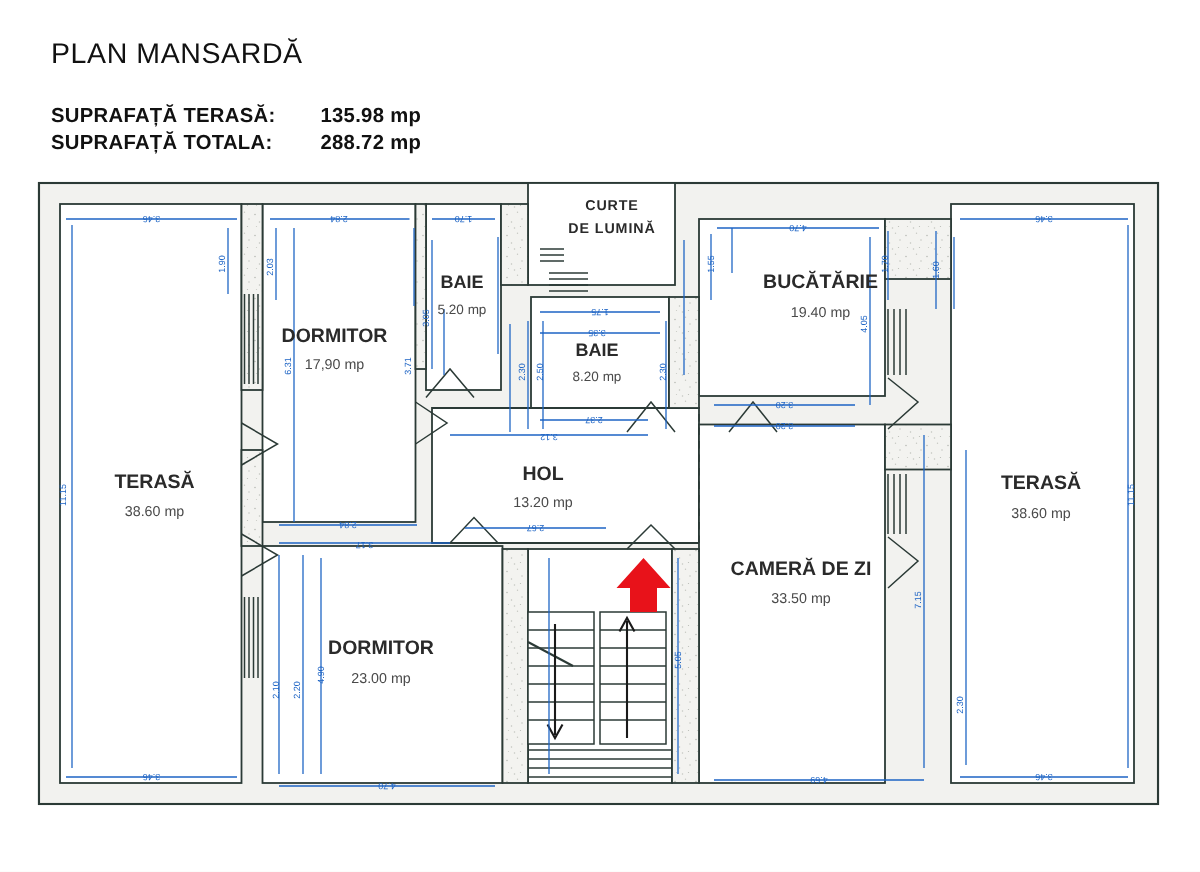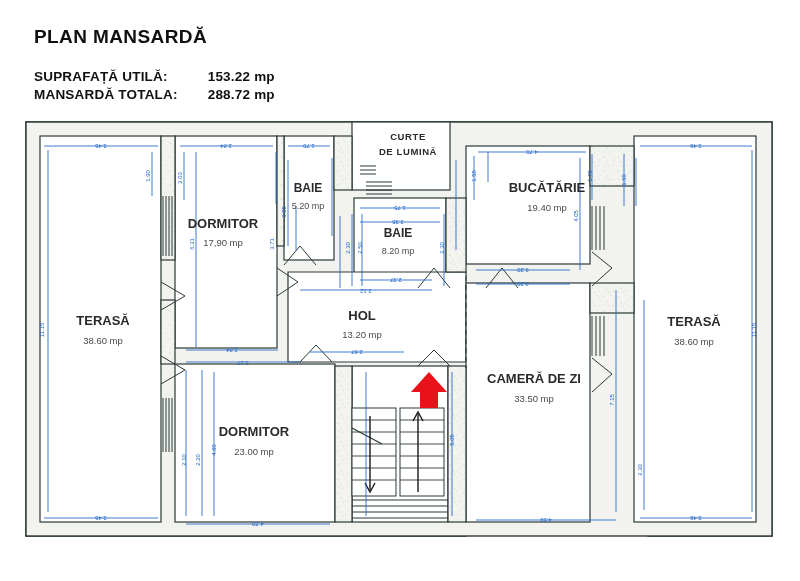--- a/index.html
+++ b/index.html
@@ -6,21 +6,21 @@
   html,body{margin:0;padding:0;background:#ffffff;}
   body{
     width:800px;height:581px;overflow:hidden;
     font-family:"Liberation Sans","DejaVu Sans",sans-serif;
     color:#111;
     position:relative;
   }
   #sheet{position:absolute;inset:0;width:800px;height:581px;}
   .title{
     position:absolute;left:34px;top:26px;
-    font-size:19px;font-weight:bold;letter-spacing:.4px;
+    font-size:19px;font-weight:normal;letter-spacing:.4px;
     color:#111;
     text-align:center;
   }
   .areas{
     position:absolute;left:34px;top:68px;
     font-size:13.5px;font-weight:bold;letter-spacing:.2px;
     color:#111;line-height:18px;
   }
   .areas table{border-collapse:collapse;}
   .areas td{padding:0;font-weight:bold;font-size:13.5px;white-space:nowrap;}
@@ -36,25 +36,25 @@
 </style>
 </head>
 <body>
 
 <div class="title">PLAN MANSARDĂ</div>
 
 <div class="areas">
   <table>
     <tbody>
         <tr>
-      <td class="lbl">SUPRAFAȚĂ UTILĂ:</td>
-      <td class="val">153.22 mp</td>
+      <td class="lbl">SUPRAFAȚĂ TERASĂ:</td>
+      <td class="val">135.98 mp</td>
     </tr>
     <tr>
-      <td class="lbl">MANSARDĂ TOTALA:</td>
+      <td class="lbl">SUPRAFAȚĂ TOTALA:</td>
       <td class="val">288.72 mp</td>
     </tr>
   </tbody>
     </table>
 </div>
 
 <svg id="sheet" viewBox="0 0 800 581" xmlns="http://www.w3.org/2000/svg">
 
   <defs>
     <pattern id="speckle" width="14" height="14" patternUnits="userSpaceOnUse">

